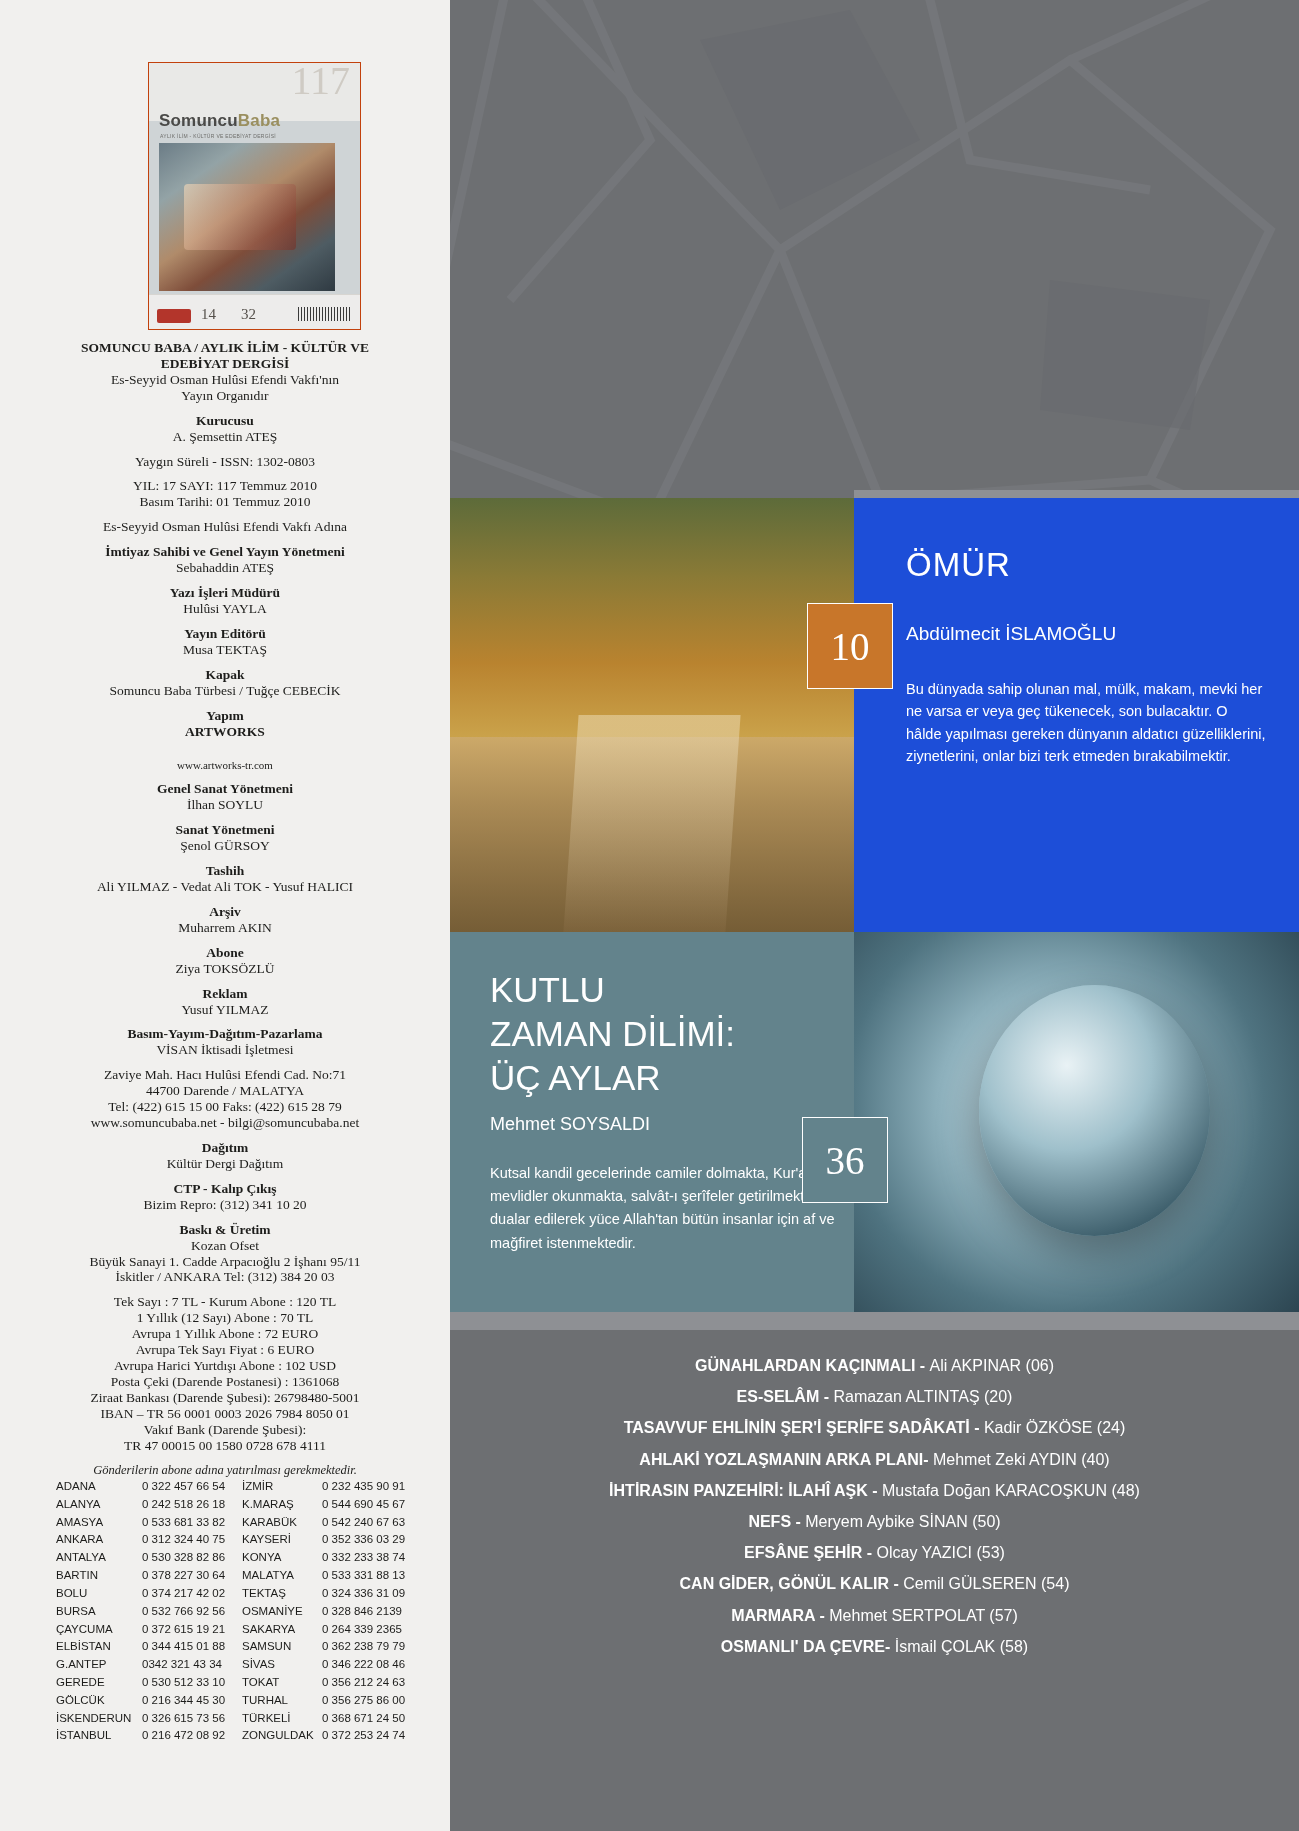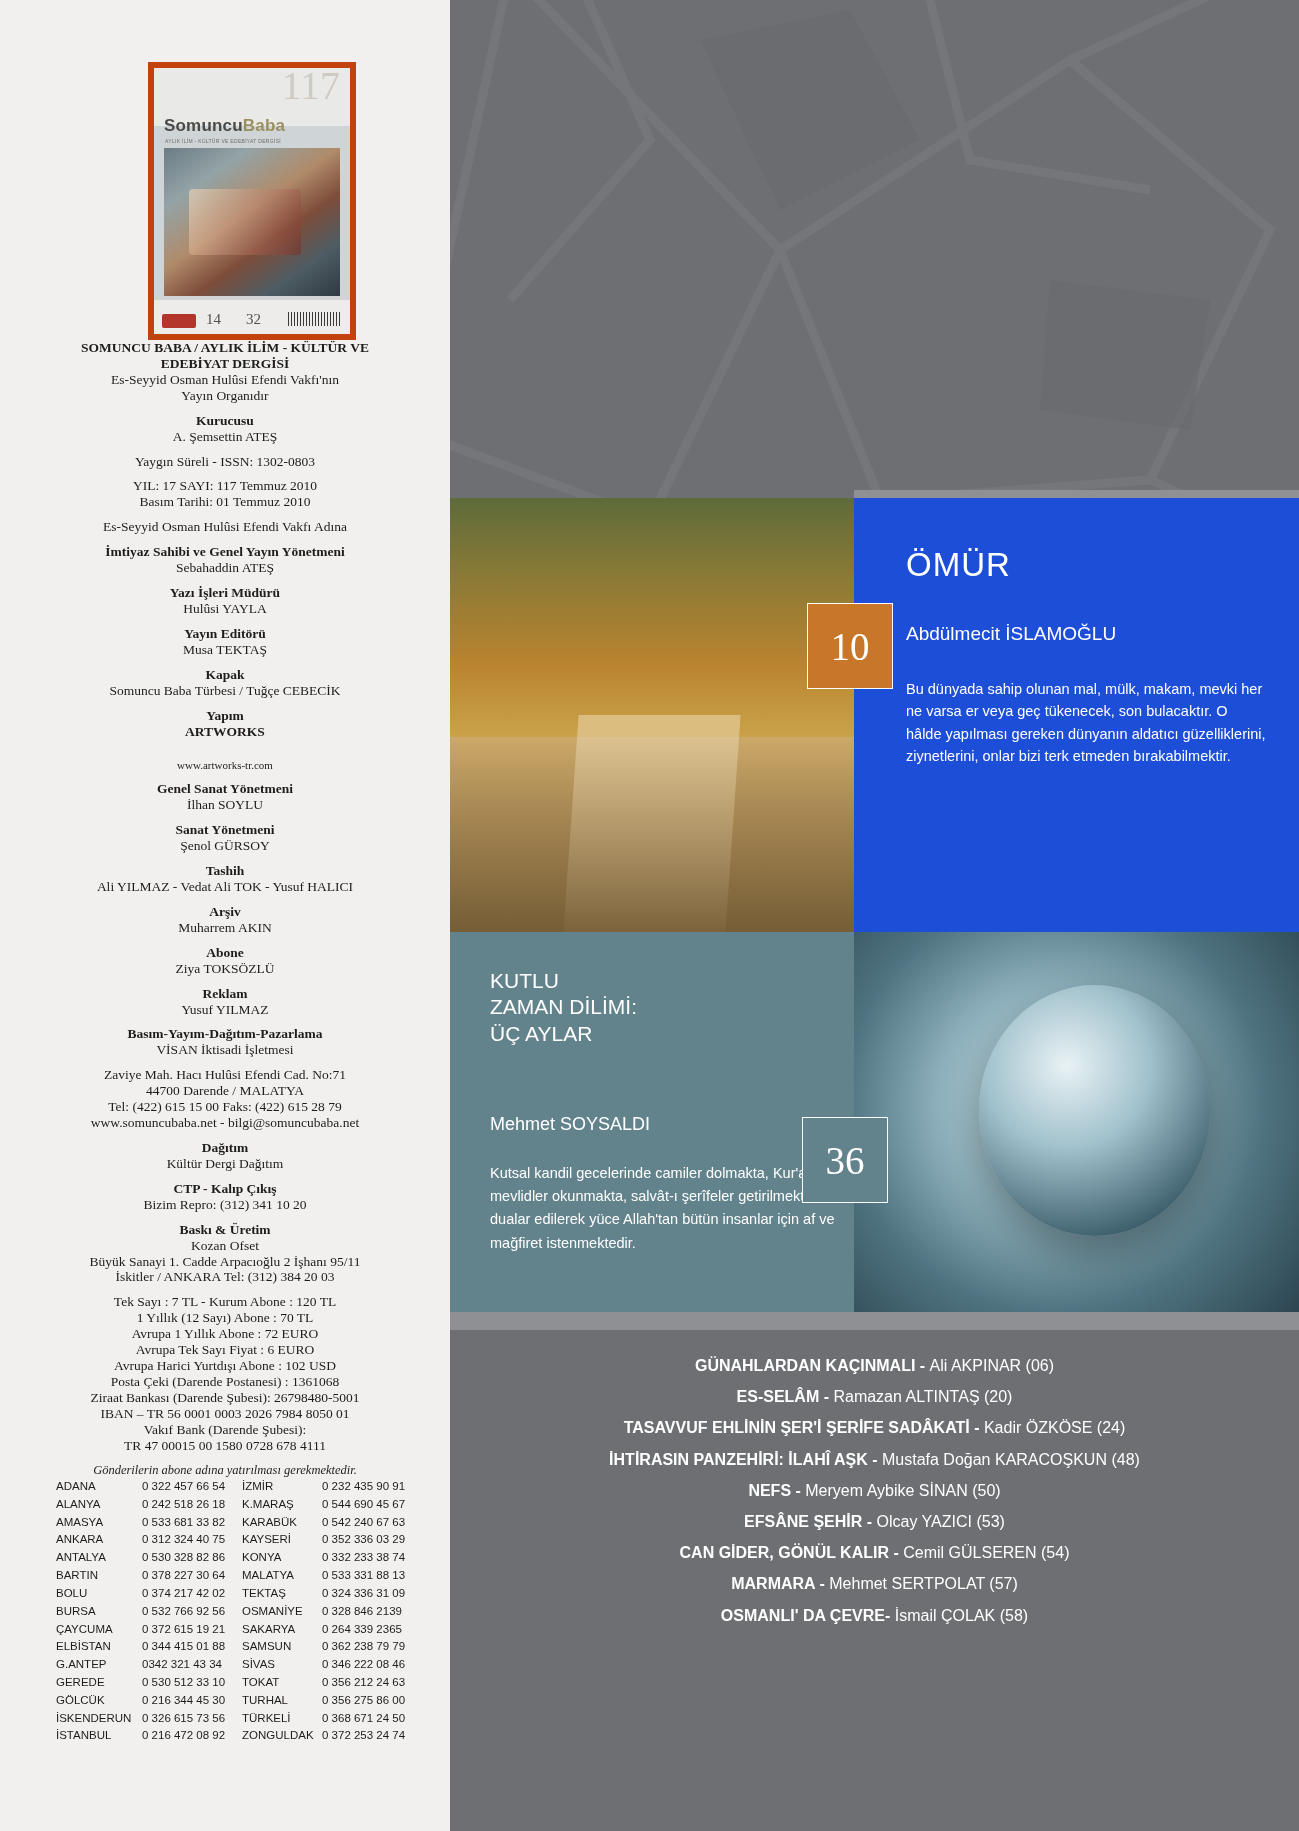--- a/index.html
+++ b/index.html
@@ -14,23 +14,24 @@
 
   
   .left-col{
     position:absolute;left:0;top:0;width:450px;height:1831px;
     background:#f1f0ee;
     box-sizing:border-box;
     padding:0;
   }
   .cover-wrap{
     position:absolute;left:148px;top:62px;width:196px;height:266px;
-    border:6px solid #c2410c;
+    border:1px solid #c2410c;
     background:#cfd4d6;
     overflow:hidden;
+    padding-left:15px;
   }
   .cover-top{
     position:absolute;left:0;top:0;width:100%;height:58px;background:#e9e9e7;
   }
   .cover-num{
     position:absolute;right:10px;top:-6px;font-size:40px;color:#cfcbc4;
     font-family:"Liberation Serif",serif;
   }
   .cover-logo{
     position:absolute;left:10px;top:48px;font-size:17px;color:#4a4a48;
@@ -150,21 +151,21 @@
     position:absolute;left:404px;top:0;width:445px;height:380px;
     background:radial-gradient(circle at 45% 45%,#cfe0e6 0%,#8fb2be 35%,#4f7380 65%,#2c4551 100%);
   }
   .feat2-img:after{
     content:"";position:absolute;left:28%;top:14%;width:52%;height:66%;border-radius:50%;
     background:radial-gradient(circle at 38% 32%,#e9f2f5 0%,#9fc0cb 38%,#40616e 78%,#203642 100%);
     box-shadow:0 18px 40px rgba(0,0,0,.35);
   }
   .feat2-title{
     position:absolute;left:40px;top:36px;font-family:"Liberation Sans",sans-serif;
-    font-size:21px;line-height:1.25;color:#ffffff;
+    font-size:35px;line-height:1.25;color:#ffffff;
   }
   .feat2-author{
     position:absolute;left:40px;top:182px;font-family:"Liberation Sans",sans-serif;
     font-size:18px;color:#ffffff;
   }
   .feat2-body{
     position:absolute;left:40px;top:230px;width:345px;
     font-family:"Liberation Sans",sans-serif;font-size:14.5px;line-height:1.6;color:#ffffff;
   }
   .feat2-num{left:352px;top:185px;width:84px;height:84px;font-size:39px;background:#63838c;z-index:5;}
@@ -436,20 +437,23 @@
       <div class="c-row">
         <span class="t">GÜNAHLARDAN KAÇINMALI - </span><span class="a">Ali AKPINAR (06)</span>
       </div>
       <div class="c-row">
         <span class="t">ES-SELÂM - </span><span class="a">Ramazan ALTINTAŞ (20)</span>
       </div>
       <div class="c-row">
         <span class="t">TASAVVUF EHLİNİN ŞER'İ ŞERİFE SADÂKATİ - </span><span class="a">Kadir ÖZKÖSE (24)</span>
       </div>
       <div class="c-row">
+        <span class="t">AHLAKİ YOZLAŞMANIN ARKA PLANI- </span><span class="a">Mehmet Zeki AYDIN (40)</span>
+      </div>
+      <div class="c-row">
         <span class="t">İHTİRASIN PANZEHİRİ: İLAHÎ AŞK - </span><span class="a">Mustafa Doğan KARACOŞKUN (48)</span>
       </div>
       <div class="c-row">
         <span class="t">NEFS - </span><span class="a">Meryem Aybike SİNAN (50)</span>
       </div>
       <div class="c-row">
         <span class="t">EFSÂNE ŞEHİR - </span><span class="a">Olcay YAZICI (53)</span>
       </div>
       <div class="c-row">
         <span class="t">CAN GİDER, GÖNÜL KALIR - </span><span class="a">Cemil GÜLSEREN (54)</span>

